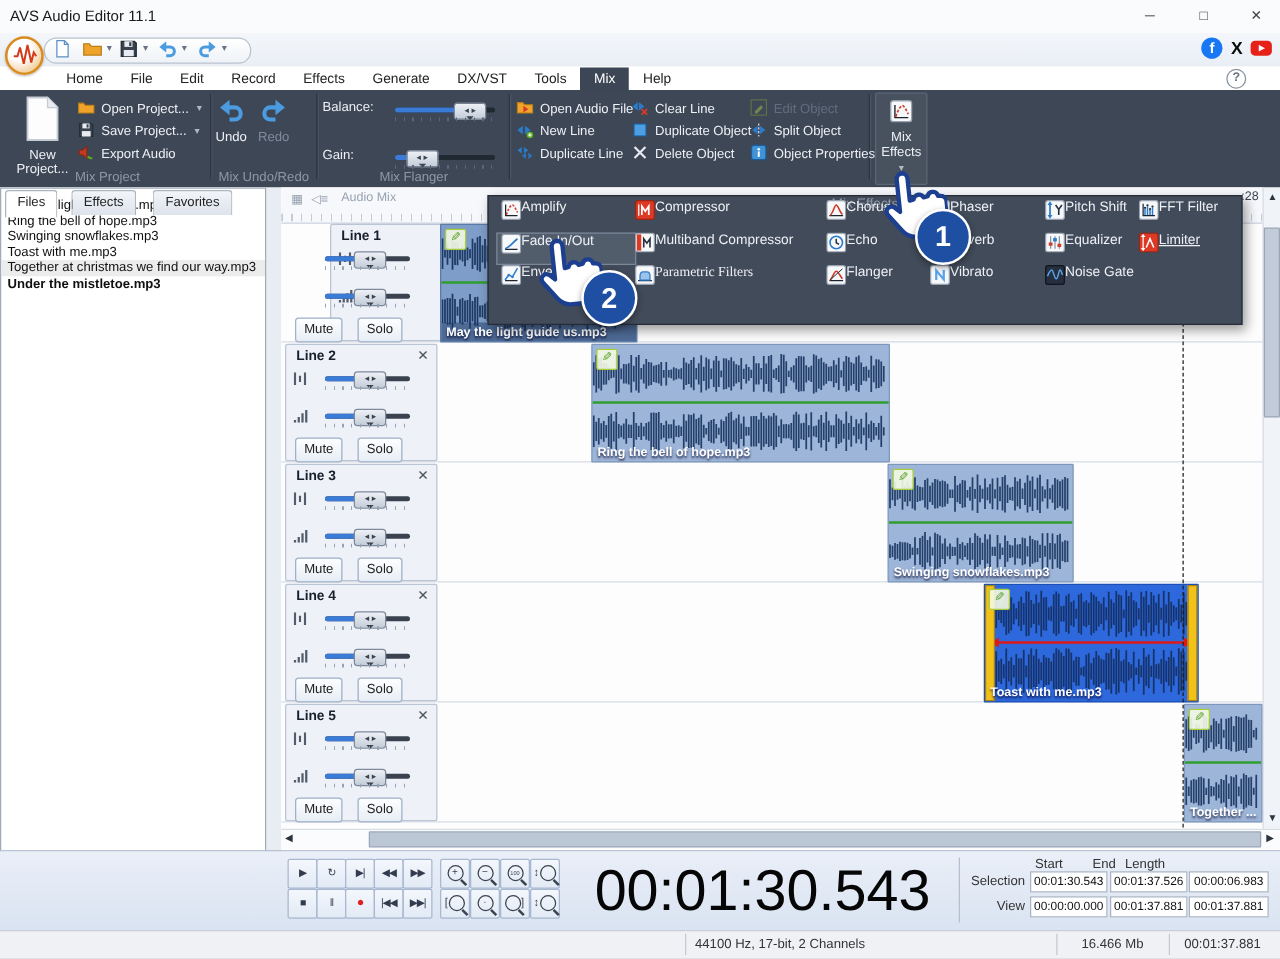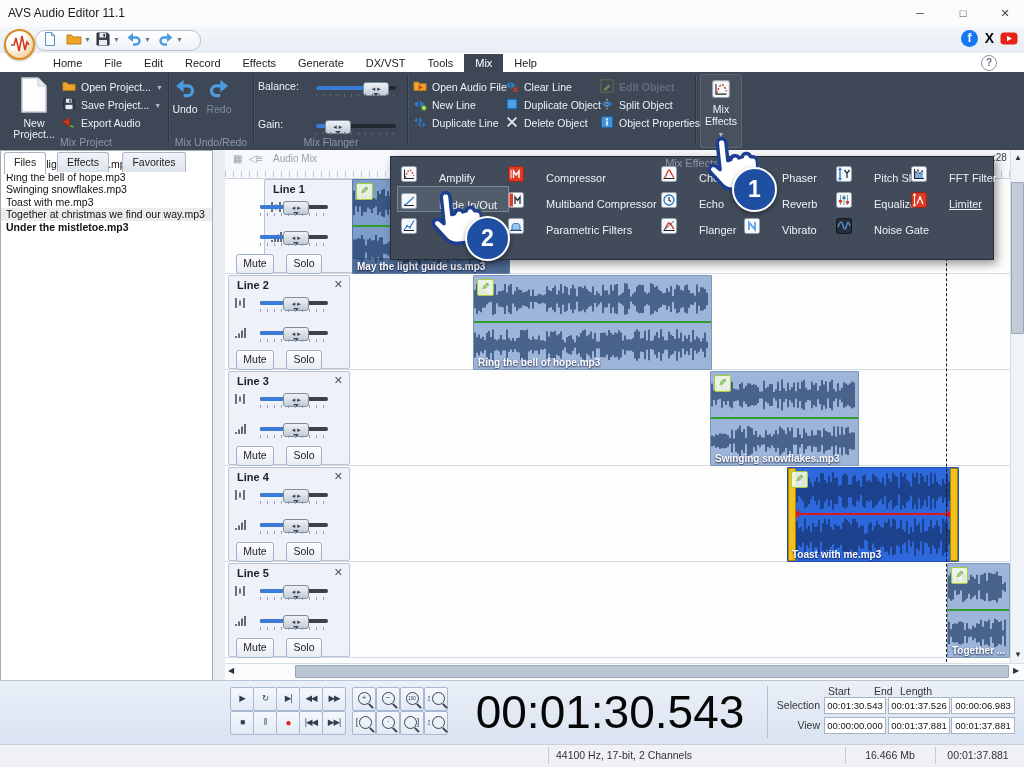--- a/index.html
+++ b/index.html
@@ -24,38 +24,38 @@
   #menubar{left:0;top:53px;width:1024px;height:19px;background:#ffffff;}
   .mtab{display:inline-block;padding:0 11px;height:19px;line-height:18px;font-size:11px;color:#222;}
   .mtab.active{background:#3d4654;color:#fff;}
   #help-ic{left:981px;top:55px;width:14px;height:14px;border:1.5px solid #8a94a0;border-radius:50%;color:#6a7480;font-size:10px;font-weight:bold;text-align:center;line-height:14px;}
   
   #ribbon{left:0;top:72px;width:1024px;height:78px;background:#3e4755;color:#eef1f6;font-size:10.5px;}
   #ribbon .vsep{top:3px;height:68px;border-left:1px solid #2c3440;border-right:1px solid #4a5564;}
   .grouplabel{bottom:2px;text-align:center;color:#8d97a7;font-size:10.5px;}
   .ritem{display:flex;align-items:center;gap:5px;height:16px;}
   .ritem .lbl{white-space:nowrap;}
-  .ritem.dim .lbl{color:#7f8b9c;font-weight:bold;}
+  .ritem.dim .lbl{color:#7f8b9c;}
   .caret{font-size:7px;color:#aeb8c6;}
   #btn-new-project{left:8px;top:4px;width:52px;height:58px;text-align:center;}
   #btn-new-project .lbl{font-size:10.5px;line-height:11px;display:block;margin-top:2px;}
   #mix-effects-btn{left:700px;top:2px;width:40px;height:72px;background:#48525f;border:1px solid #5b6675;border-radius:2px;text-align:center;}
   #mix-effects-btn .t{font-size:10.5px;line-height:12px;margin-top:3px;}
   
   .sl-track{position:absolute;height:4px;background:#202832;border-radius:2px;}
   .sl-track.panel{background:#39424e;}
   .sl-fill{position:absolute;height:4px;background:#3b7bd8;border-radius:2px 0 0 2px;}
   .sl-handle{position:absolute;width:24px;height:12px;top:-4px;background:linear-gradient(#eef1f6,#c3ccd8);border:1px solid #7e8a9c;border-radius:3px;}
   .sl-handle::before{content:"◂ ▸";position:absolute;left:0;right:0;top:0;text-align:center;font-size:7px;line-height:11px;color:#3a4450;letter-spacing:0;}
   .sl-handle::after{content:"";position:absolute;left:50%;bottom:-4px;margin-left:-3px;border:3px solid transparent;border-top-color:#3a4450;}
   .ticks{position:absolute;height:3px;background-image:repeating-linear-gradient(90deg,#5c6676 0 1px,transparent 1px 7px);}
   .ticks.panel{background-image:repeating-linear-gradient(90deg,#97a3b3 0 1px,transparent 1px 7px);}
   
   #fx-menu{left:390px;top:156px;width:602px;height:102px;background:#414b59;border:1px solid #262d38;box-shadow:3px 4px 9px rgba(0,0,0,.4);z-index:10;color:#eef1f6;font-size:11px;}
-  .mi{position:absolute;height:24px;display:flex;align-items:flex-end;gap:22px;padding:0 4px;white-space:nowrap;}
+  .mi{position:absolute;height:24px;display:flex;align-items:flex-start;gap:0;padding:0 4px;white-space:nowrap;}
   .mi.hl{background:#525d6c;border:1px solid #7b8698;padding:0 3px;}
   #fx-label{left:0;right:0;top:82px;text-align:center;color:#8d97a7;font-size:11px;}
   
   #leftpanel{left:0;top:150px;width:225px;height:594px;background:#e8ecf3;}
   .ftab{position:absolute;top:2px;height:19px;line-height:19px;padding:0 9px;font-size:10.5px;color:#222;background:linear-gradient(#f2f5f9,#dde3ec);border:1px solid #aab4c2;border-bottom:none;border-radius:3px 3px 0 0;}
   .ftab.active{background:#fff;height:21px;z-index:2;}
   #filelist{left:3px;top:23px;width:211px;height:564px;background:#fff;border:1px solid #a0aab8;overflow:hidden;}
   .frow{height:12.6px;line-height:12.6px;font-size:10.5px;color:#111;padding-left:5px;white-space:nowrap;}
   .frow.hl{background:#ececec;}
   .frow.bold{font-weight:bold;}
@@ -338,21 +338,21 @@
               <path d="M5.5 12V5l2.7 4L11 5v7" stroke="#fff" stroke-width="1.4" fill="none"></path>
             </svg></span>
           <span>Compressor</span>
         </div><div class="mi" style="left: 113px; top: 29px; min-width: 148px;">
           <span><svg width="16" height="16" viewBox="0 0 16 16">
               <rect x="0.5" y="0.5" width="15" height="15" rx="2" fill="#f6f8fa" stroke="#97a1af"></rect>
               <rect x="1.5" y="1.5" width="3.5" height="13" fill="#dd3a26"></rect>
               <path d="M7 12V5l2.5 3.5L12 5v7" stroke="#26303e" stroke-width="1.3" fill="none"></path>
             </svg></span>
           <span>Multiband Compressor</span>
-        </div><div class="mi" style="left: 113px; top: 55px; min-width: 148px;">
+        </div><div class="mi" style="left: 113px; top: 55px; min-width: 148px; font-family: Liberation Serif, serif;">
           <span><svg width="16" height="16" viewBox="0 0 16 16">
               <rect x="0.5" y="0.5" width="15" height="15" rx="2" fill="#f6f8fa" stroke="#97a1af"></rect>
               <path d="M2.5 12.5h11" stroke="#1c232e"></path>
               <path d="M4 12V9c0-2.5 1.2-3.5 2.5-3.5h3c1.3 0 2.5 1 2.5 3.5v3z" fill="#9cc3ea" stroke="#2d7ac9"></path>
             </svg></span>
           <span>Parametric Filters</span>
         </div><div class="mi" style="left: 266px; top: 3px; min-width: 80px;">
           <span><svg width="16" height="16" viewBox="0 0 16 16">
               <rect x="0.5" y="0.5" width="15" height="15" rx="2" fill="#f6f8fa" stroke="#97a1af"></rect>
               <path d="M2.5 12.5h11" stroke="#1c232e"></path>

